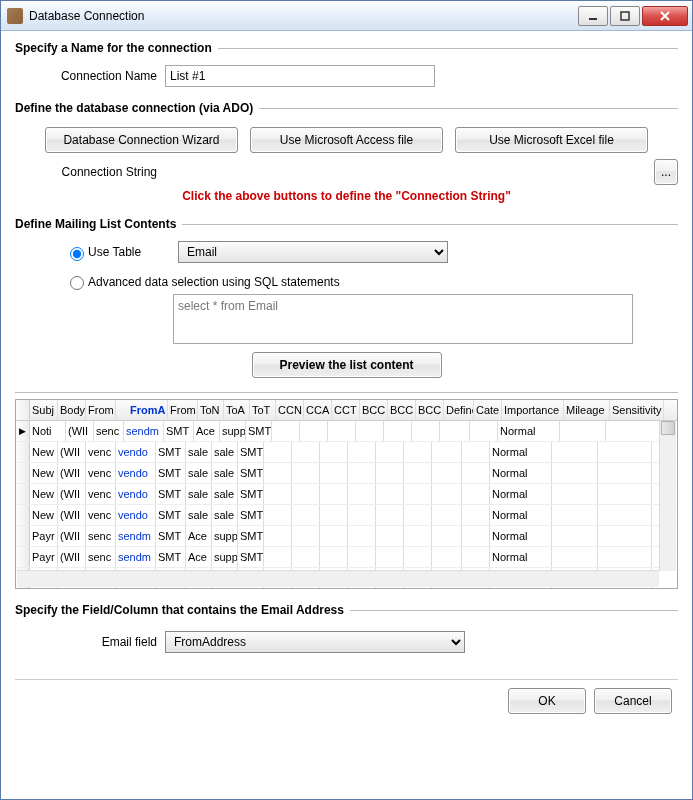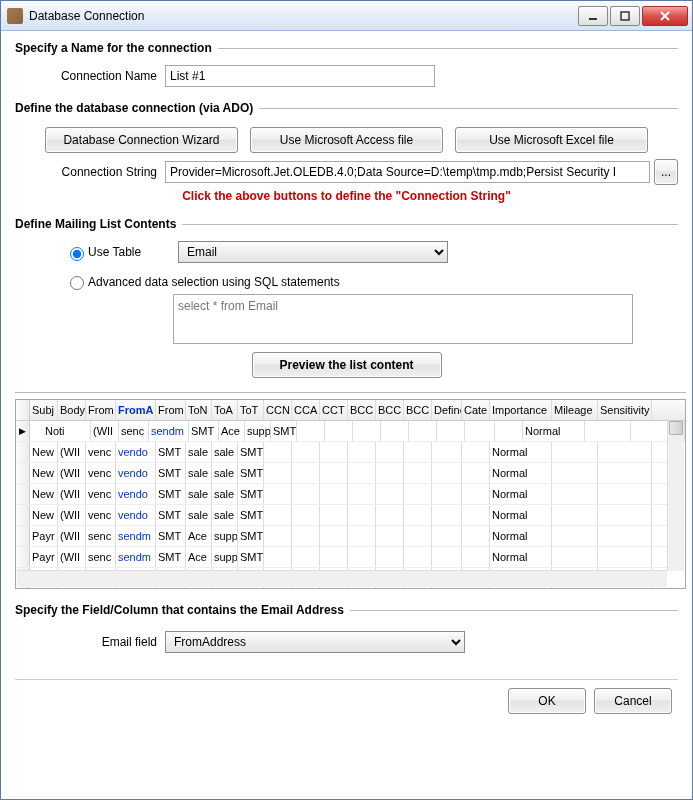--- a/index.html
+++ b/index.html
@@ -82,21 +82,20 @@
 
     <fieldset>
       <legend>Define the database connection (via ADO)</legend>
       <div class="three-btn">
         <button class="btn">Database Connection Wizard</button>
         <button class="btn">Use Microsoft Access file</button>
         <button class="btn">Use Microsoft Excel file</button>
       </div>
       <div class="row" style="padding-left:30px;justify-content:space-between;">
         <div class="lbl" style="width:120px;">Connection String</div>
-        <input type="text" readonly="" style="flex: 1 1 0%;" value="Provider=Microsoft.Jet.OLEDB.4.0;Data Source=D:\temp\tmp.mdb;Persist Security I">
         <button class="btn btn-small" style="margin-left:4px;">...</button>
       </div>
       <div class="helper">Click the above buttons to define the "Connection String"</div>
     </fieldset>
 
     <fieldset>
       <legend>Define Mailing List Contents</legend>
       <div class="row" style="padding-left:50px;">
         <input type="radio" class="radio" checked="" style="">
         <span style="width:90px;">Use Table</span>
@@ -116,41 +115,41 @@
       </div>
     </fieldset>
 
     <fieldset>
       <div class="grid-wrap">
         <div class="grid-header" id="grid-header">
           <div class="rowhdr gh"></div>
         <div class="gh" style="width: 28px; min-width: 28px;">Subj</div>
             <div class="gh" style="width: 28px; min-width: 28px;">Body</div>
             <div class="gh" style="width: 30px; min-width: 30px;">From</div>
-            <div class="gh" style="width: 40px; min-width: 40px; color: rgb(0, 51, 204); font-weight: bold;">FromA</div>
+            <div class="gh" style="width: 40px; min-width: 40px; color: rgb(0, 51, 204); font-weight: bold; margin-left: 12px;">FromA</div>
             <div class="gh" style="width: 30px; min-width: 30px;">From</div>
             <div class="gh" style="width: 26px; min-width: 26px;">ToN</div>
             <div class="gh" style="width: 26px; min-width: 26px;">ToA</div>
             <div class="gh" style="width: 26px; min-width: 26px;">ToT</div>
             <div class="gh" style="width: 28px; min-width: 28px;">CCN</div>
             <div class="gh" style="width: 28px; min-width: 28px;">CCA</div>
             <div class="gh" style="width: 28px; min-width: 28px;">CCT</div>
             <div class="gh" style="width: 28px; min-width: 28px;">BCC</div>
             <div class="gh" style="width: 28px; min-width: 28px;">BCC</div>
             <div class="gh" style="width: 28px; min-width: 28px;">BCC</div>
             <div class="gh" style="width: 30px; min-width: 30px;">Define</div>
             <div class="gh" style="width: 28px; min-width: 28px;">Cate</div>
             <div class="gh" style="width: 62px; min-width: 62px;">Importance</div>
             <div class="gh" style="width: 46px; min-width: 46px;">Mileage</div>
             <div class="gh" style="width: 54px; min-width: 54px;">Sensitivity</div>
           </div>
         <div class="grid-scroll" id="grid-body">
             <div class="grid-row">
               <div class="rowhdr">▶</div>
-              <div class="gc" style="width: 48px; min-width: 28px; margin-left: 13px;">Noti</div>
+              <div class="gc" style="width: 36px; min-width: 28px;">Noti</div>
               <div class="gc" style="width: 28px; min-width: 28px;">(WII</div>
               <div class="gc" style="width: 30px; min-width: 30px;">senc</div>
               <div class="gc fromaddr" style="width: 40px; min-width: 40px;">sendm</div>
               <div class="gc" style="width: 30px; min-width: 30px;">SMT</div>
               <div class="gc" style="width: 26px; min-width: 26px;">Ace</div>
               <div class="gc" style="width: 26px; min-width: 26px;">supp</div>
               <div class="gc" style="width: 26px; min-width: 26px;">SMT</div>
               <div class="gc" style="width: 28px; min-width: 28px;"></div>
               <div class="gc" style="width: 28px; min-width: 28px;"></div>
               <div class="gc" style="width: 28px; min-width: 28px;"></div>

